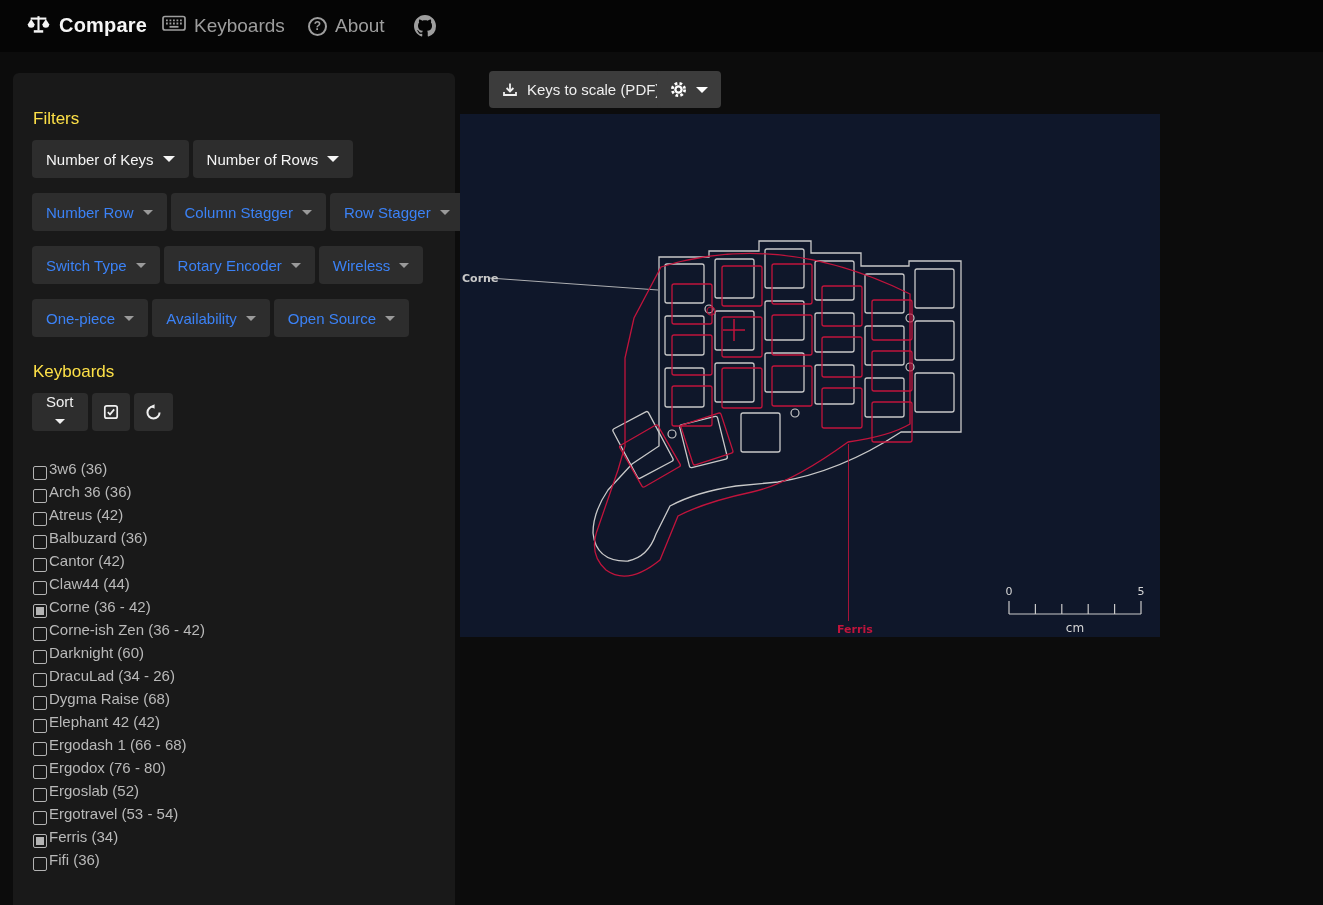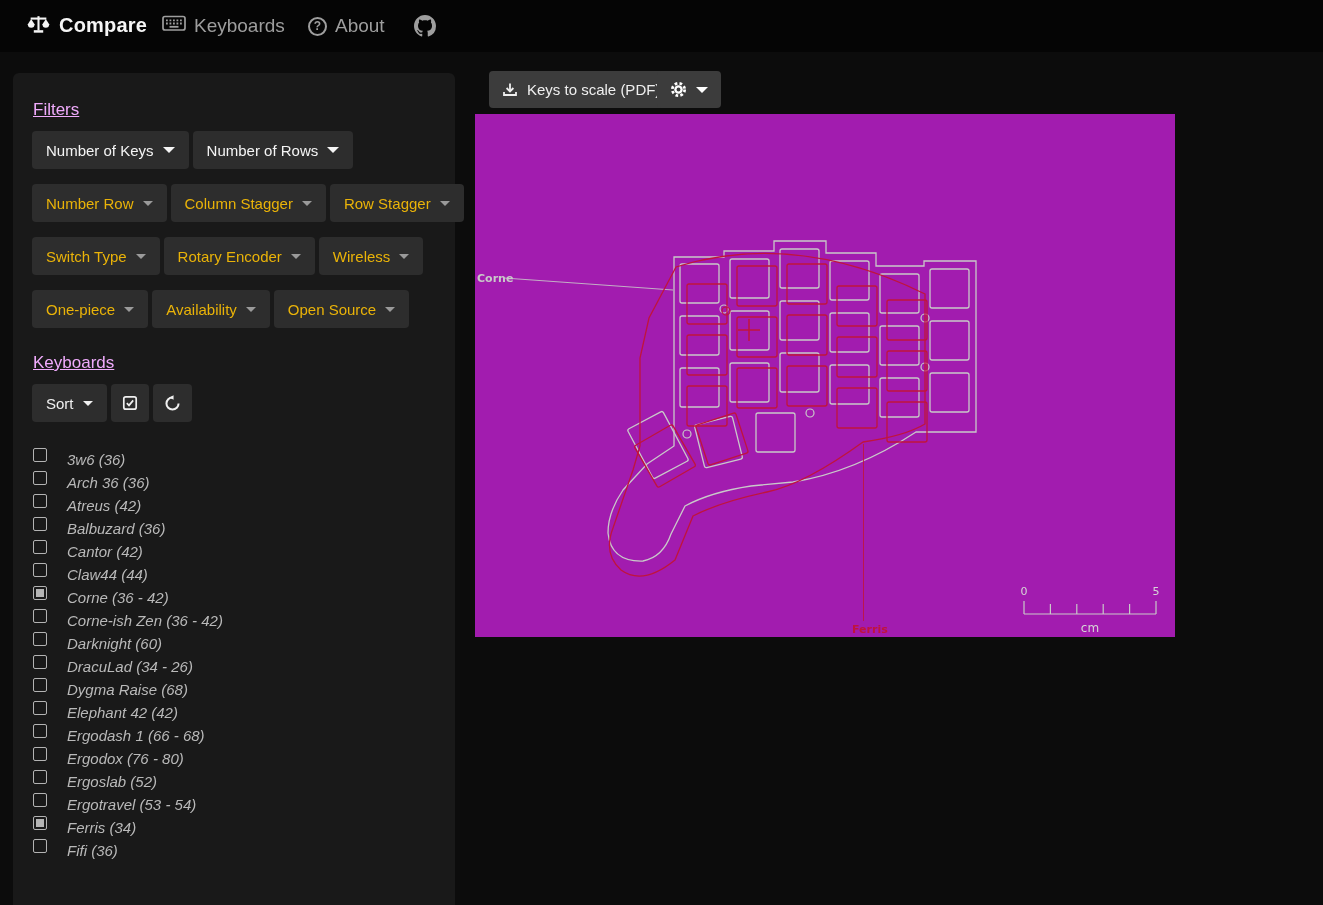--- a/index.html
+++ b/index.html
@@ -23,52 +23,52 @@
   .nav-item.about { left:308px; }
   .nav-github { position:absolute; left:414px; top:15px; cursor:pointer; }
   .qicon { width:19px; height:19px; border:2px solid #9e9e9e; border-radius:50%;
     display:flex; align-items:center; justify-content:center;
     font-size:12px; font-weight:700; color:#9e9e9e; }
   
   .panel {
     position:absolute; left:13px; top:73px; width:442px; height:1010px;
     background:#191919; border-radius:6px; padding:27px 19px 0 19px;
   }
-  .panel h2 { color:#f0abfc; font-size:17px; font-weight:400; margin:0 0 11px 1px;text-decoration:underline; }
+  .panel h2 { color:#fde047; font-size:17px; font-weight:400; margin:9px 0 11px 1px; }
   .filter-row { display:flex; gap:4px; margin-bottom:15px; flex-wrap:nowrap; }
   .btn {
     background:#2d2d2d; border:none; border-radius:4px; height:38px;
     display:inline-flex; align-items:center; padding:0 14px; gap:9px;
-    font-family:inherit; font-size:15px; color:#eab308; cursor:pointer; white-space:nowrap;
+    font-family:inherit; font-size:15px; color:#3b82f6; cursor:pointer; white-space:nowrap;
   }
   .btn.primary { color:#f5f5f5; }
   .caret { width:0; height:0; border-left:5px solid transparent; border-right:5px solid transparent;
     border-top:5px solid #9a9a9a; display:inline-block; }
   .btn.primary .caret { border-top-color:#f5f5f5; border-left-width:6px; border-right-width:6px; border-top-width:6px; }
   .kb-head { margin-top:25px !important; }
   .sort-row { display:flex; gap:4px; margin-bottom:26px; }
   .btn.icon-btn { padding:0 11px; color:#f0f0f0; }
-  .btn.sort { color:#f0f0f0; }
+  .btn.sort { color:#f0f0f0;flex-direction:column; }
   .btn.sort .caret { border-top-color:#f0f0f0; }
   
   .kb-list { margin-left:1px; }
-  .kb-item { height:23px; display:flex; align-items:flex-start; gap:20px; cursor:pointer;font-style:italic; }
+  .kb-item { height:23px; display:flex; align-items:flex-end; gap:2px; cursor:pointer; }
   .checkbox { width:14px; height:14px; border:1.5px solid #b3b3b3; border-radius:2px;
     position:relative; flex:0 0 auto; }
   .checkbox.checked::after { content:""; position:absolute; left:2px; top:2px; right:2px; bottom:2px;
     background:#b3b3b3; }
   .kb-label { font-size:15px; color:#b9b9b9; line-height:23px; }
   
   .btn-main { position:absolute; top:71px; height:37px; background:#3c3c3c; border:none;
     border-radius:4px; display:inline-flex; align-items:center; gap:9px; padding:0 13px;
     color:#efefef; font-family:inherit; font-size:15px; cursor:pointer; }
   .btn-print { left:489px; }
   .btn-settings { left:657px; }
   .btn-settings .caret { border-top-color:#fff; border-left-width:6px; border-right-width:6px; border-top-width:6px; }
-  .plot { position:absolute; left:475px; top:114px; width:700px; height:523px; background:#a21caf; }
+  .plot { position:absolute; left:460px; top:114px; width:700px; height:523px; background:#0f172a; }
   svg text { font-family:"DejaVu Sans","Liberation Sans",sans-serif; }
 </style>
 </head>
 <body>
 
 <div class="navbar">
   <div class="brand">
     <span>
       <svg width="23" height="20" viewBox="0 0 22 19">
         <line x1="11" y1="2" x2="11" y2="15.6" stroke="#f5f5f5" stroke-width="2"></line>

